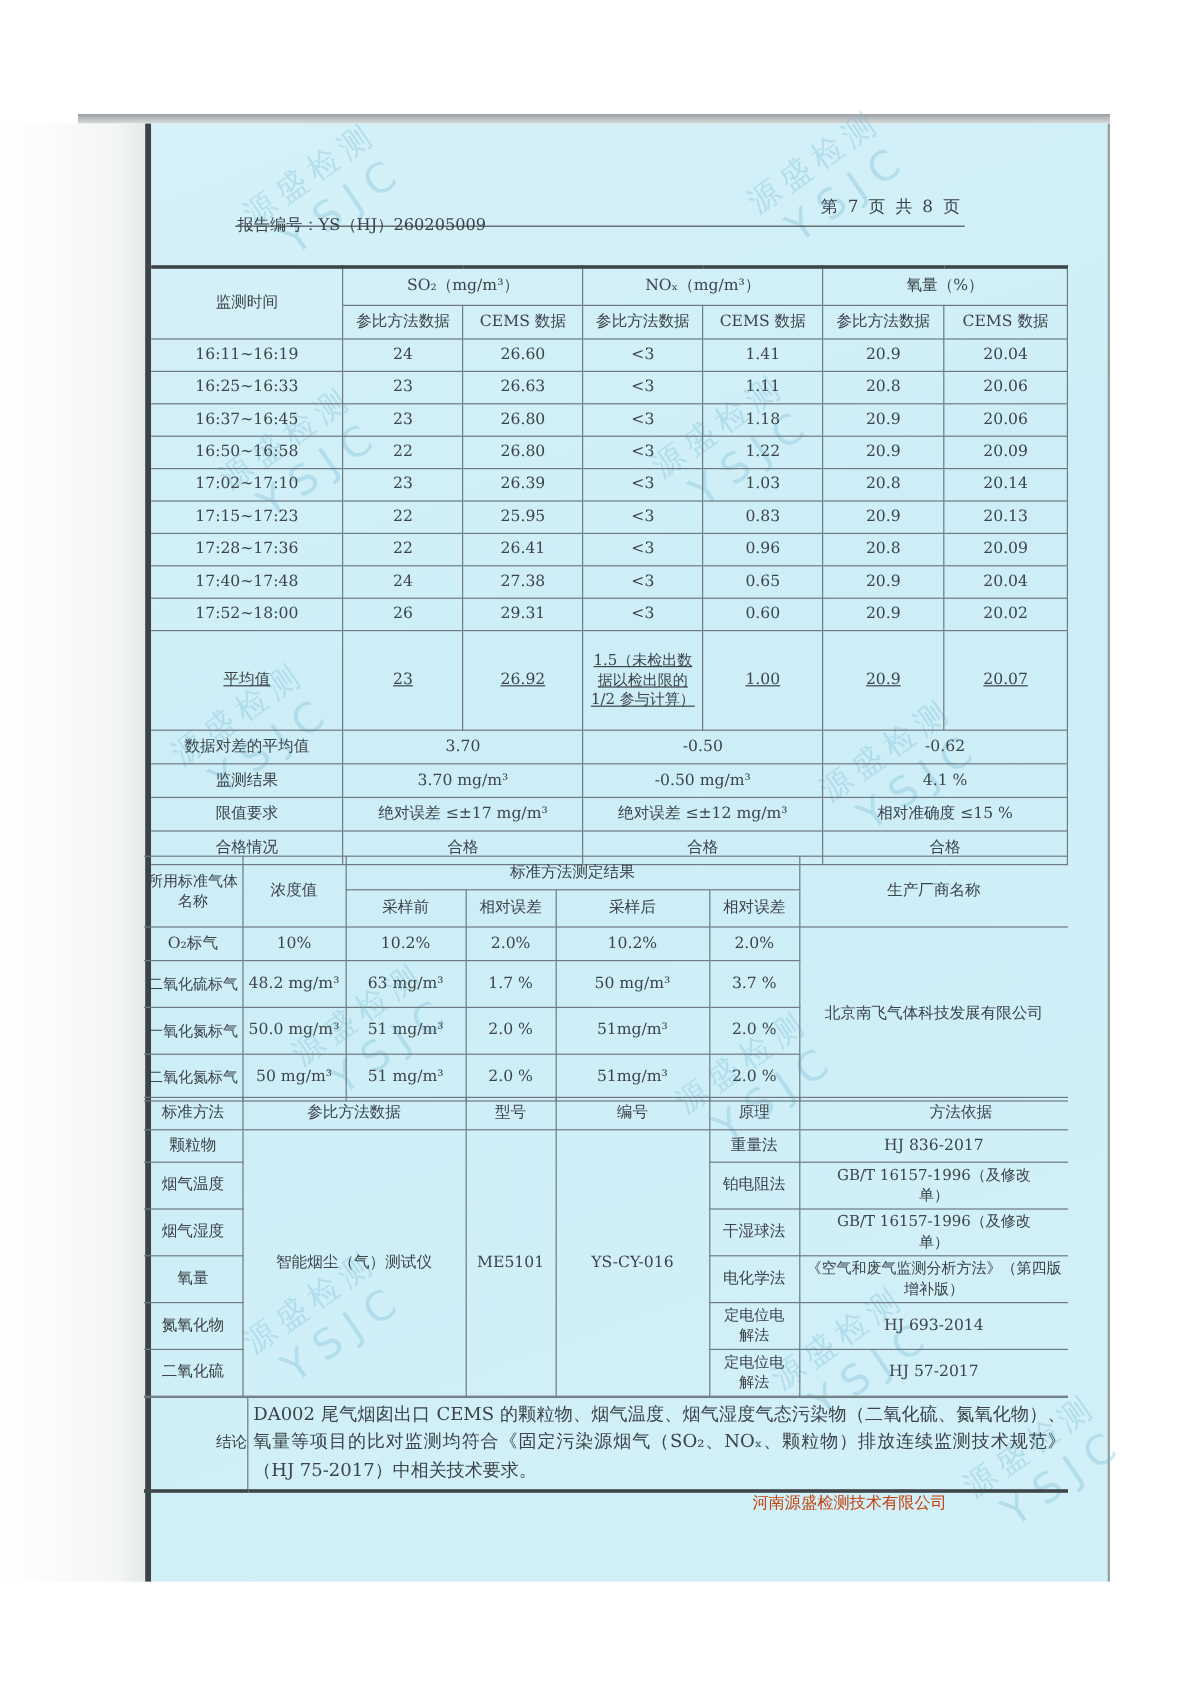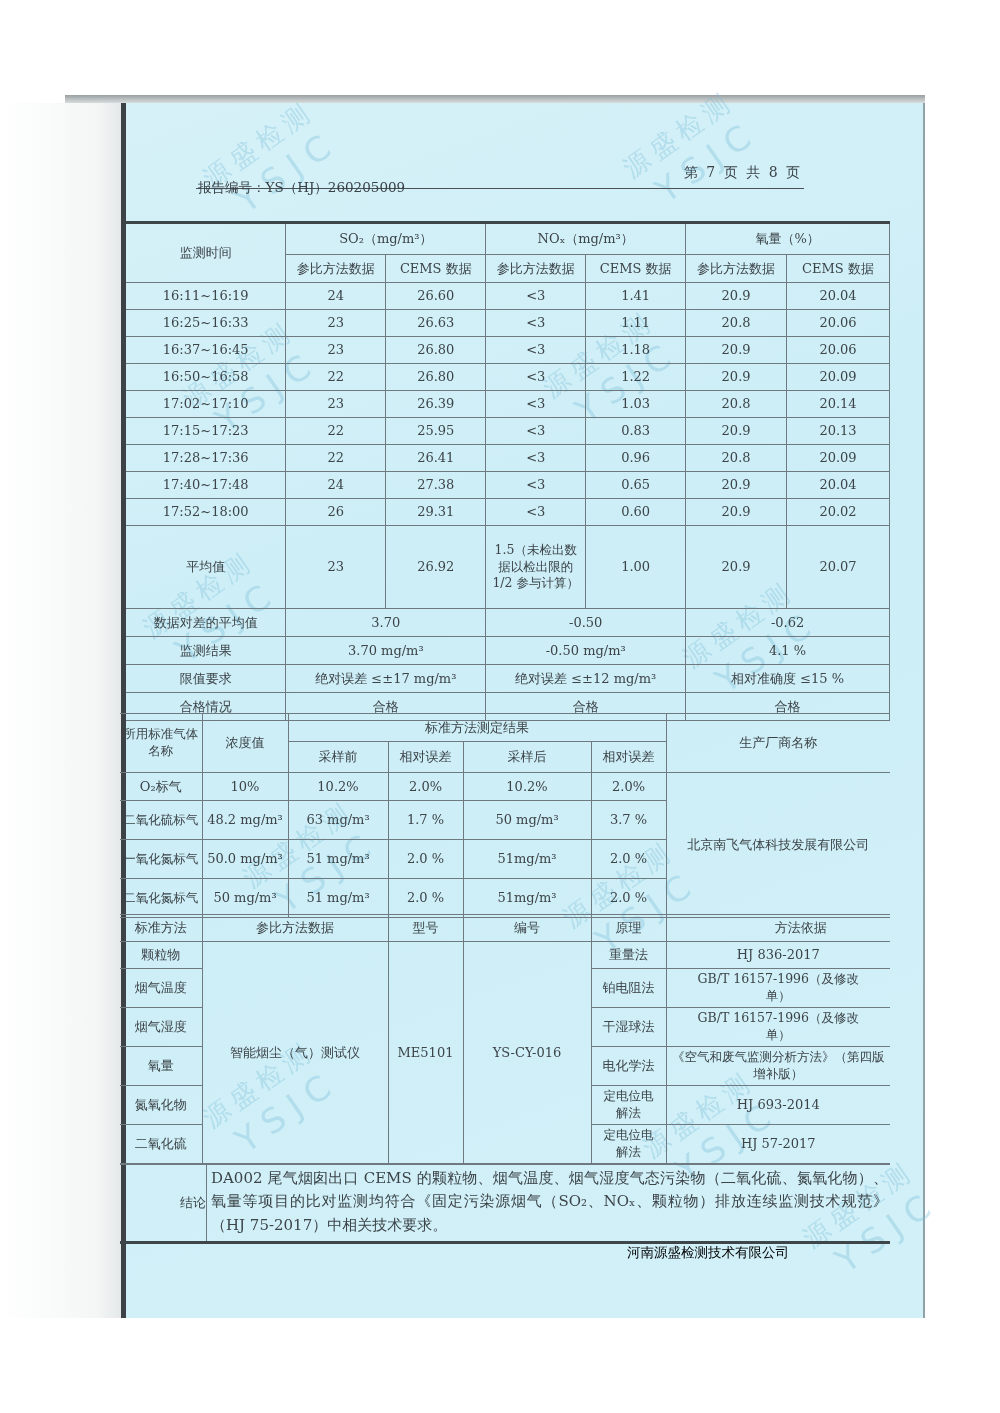--- a/index.html
+++ b/index.html
@@ -22,41 +22,41 @@
   .header { position:absolute; left:196px; top:162px; width:608px; height:26px; border-bottom:1.5px solid #4a5054; font-size:13.5px; }
   .header .rno { position:absolute; left:2px; top:17px; }
   .header .pg { position:absolute; right:2px; top:2px; font-size:14px; letter-spacing:2px; }
 
   table { border-collapse:collapse; position:absolute; font-size:13px; color:#3c4448; }
   td { border:1px solid #6e7a80; text-align:center; vertical-align:middle; padding:0; line-height:1.2; }
   .t1 { left:126px; top:221px; width:764px; border-top:3px solid #3e464a; }
   .t1 tr.r-h1 td { height:30px; }
   .t1 tr.r-h2 td { height:27px; }
   .t1 tr.r-d td { height:26px; }
-  .t1 tr.r-avg td { height:82px; }
+  .t1 tr.r-avg td { height:82px;text-decoration:underline; }
   .t1 tr.r-s td { height:27px; }
   .t1 td:first-child { border-left:none;margin-left:28px; }
   .small { font-size:12.5px; line-height:1.35; }
   .t2 { left:120px; top:713px; width:770px; }
   .t2 td:first-child { border-left:none; }
   .t2 tr.r-h1 td { height:27px; }
   .t2 tr.r-h2 td { height:30px; }
   .t2 tr.r-o2 td { height:27px; }
   .t2 tr.r-g td { height:38px; }
   .t3 { left:120px; top:914px; width:770px; }
   .t3 td:first-child { border-left:none; }
   .t3 tr.r-h td { height:26px; }
   .t3 tr.r-a td { height:26px; }
   .t3 tr.r-b td { height:38px; }
   .t3 tr.r-c td { height:38px; }
   .t4 { left:120px; top:1164px; width:770px; }
   .t4 td { border-left:none; border-right:none; border-top:1px solid #6e7a80; border-bottom:3px solid #3e464a; }
   .t4 td.lbl { width:86px; border-right:1px solid #6e7a80;text-align:right; }
   .t4 td.txt { text-align:justify; padding:2px 2px 4px 4px; line-height:1.55; font-size:15px; }
-  .footer-co { position:absolute; left:627px; top:1244px; font-size:13.5px; color:#000000; }
+  .footer-co { position:absolute; left:627px; top:1244px; font-size:13.5px; color:#c2410c; }
   .stamp { position:absolute; left:928px; top:630px; width:10px; height:130px; color:#c45a78; font-size:11px; writing-mode:vertical-rl; opacity:0.7; }
 </style>
 </head>
 <body>
 
 <div class="topstrip"></div>
 <div class="leftpage"></div>
 <div class="spine"></div>
 
 <div class="page">

